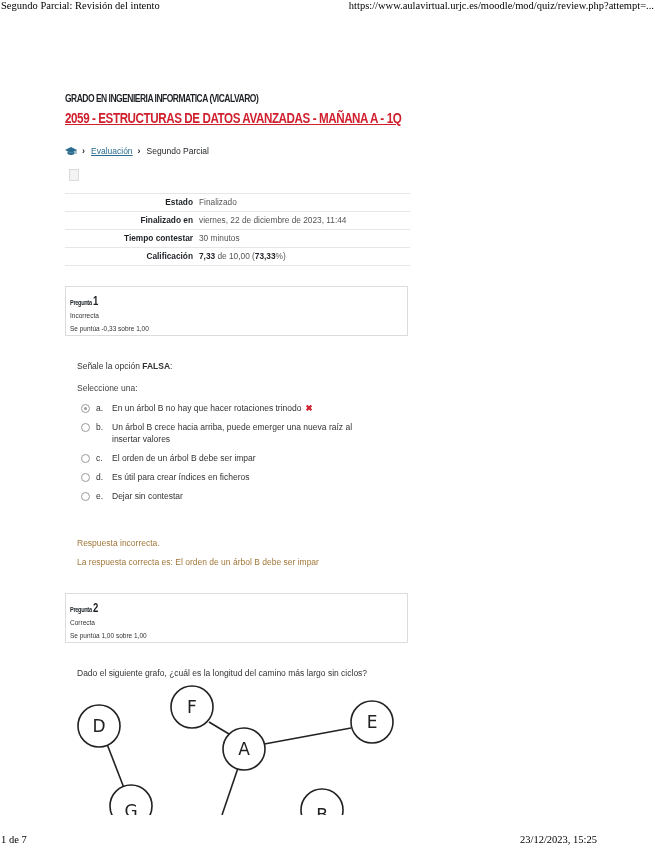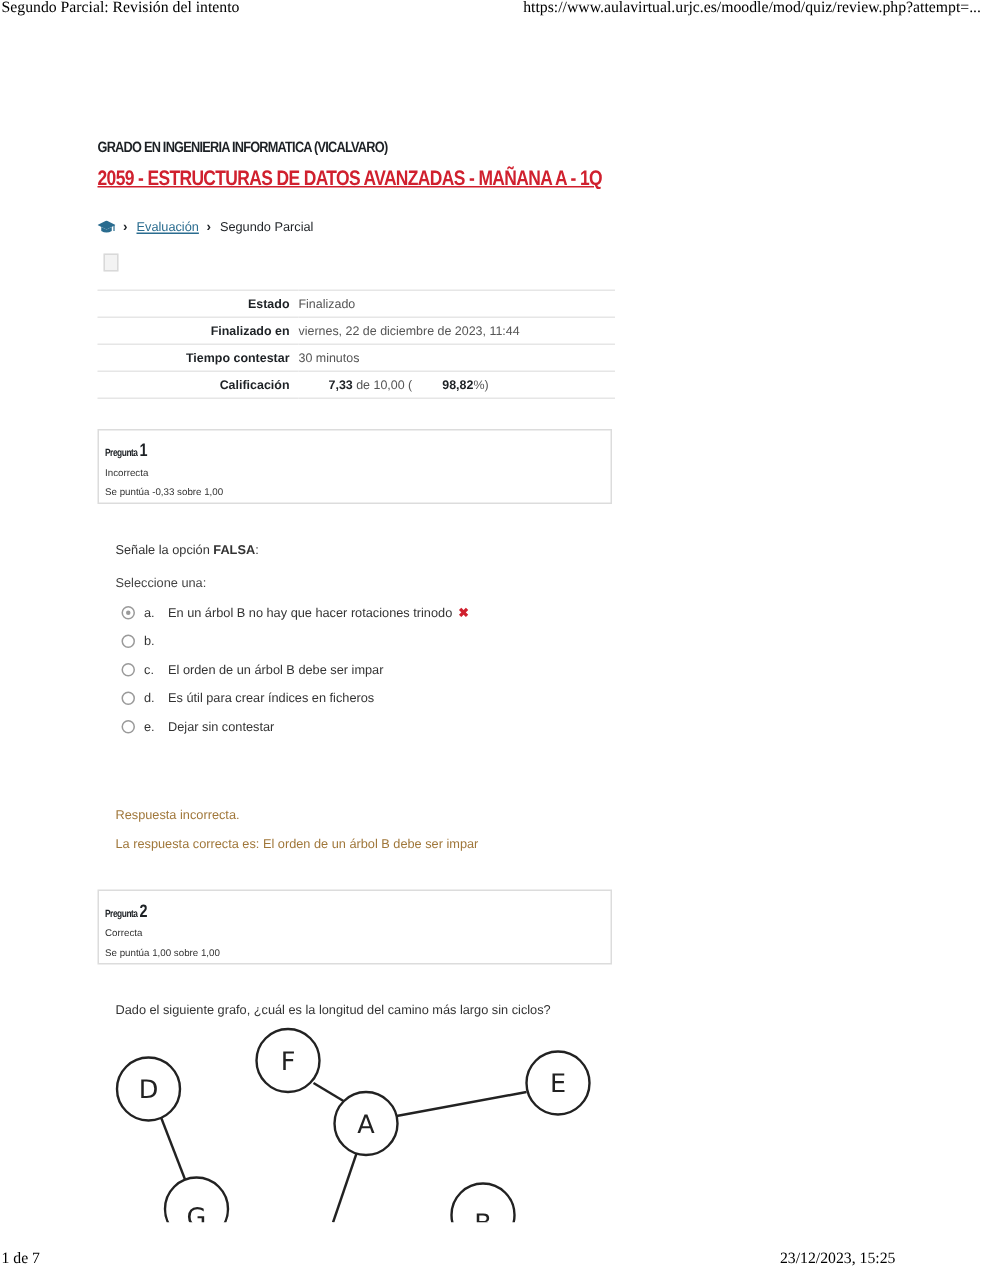--- a/index.html
+++ b/index.html
@@ -18,21 +18,21 @@
   .breadcrumb .cap { width: 12px; height: 9px; display: inline-block; }
   .breadcrumb .sep { margin: 0 6px 0 5px; font-weight: bold; font-size: 9px; }
   .breadcrumb a { color: #0f6cbf; text-decoration: underline; color: #2a6c8f; }
   .doc-icon { position: absolute; top: 76px; left: 4px; width: 8px; height: 10px; border: 1px solid #d9d9d9; background: #f3f3f3; }
 
   .summary { position: absolute; top: 100px; left: 0; width: 345px; border-collapse: collapse; font-size: 8.3px; }
   .summary tr { border-bottom: 1px solid #e6e6e6; }
   .summary tr:first-child { border-top: 1px solid #e6e6e6; }
   .summary th { width: 83px; text-align: right; font-weight: bold; padding: 2px 6px 2px 0; vertical-align: top; line-height: 13px; }
   .summary td { text-align: left; color: #555; padding: 2px 0; vertical-align: top; line-height: 13px; }
-  .summary td b { color: #1d2125; margin-left: 20px; }
+  .summary td b { color: #1d2125; }
 
   .qinfo { position: absolute; left: 0; width: 343px; border: 1px solid #dcdcdc; background: #fff; padding: 4px 4px; box-sizing: border-box; height: 50px; }
   .qinfo .qno { font-size: 7px; font-weight: bold; letter-spacing: -0.4px; transform: scaleX(0.8); transform-origin: left; white-space: nowrap; display: inline-block; }
   .qinfo .qno .num { font-size: 12px; }
   .qinfo .state { font-size: 6.5px; margin-top: 3px; color: #333; }
   .qinfo .grade { font-size: 6.5px; margin-top: 6px; color: #333; }
 
   .qtext { position: absolute; left: 12px; font-size: 8.5px; color: #333; }
   .prompt { position: absolute; left: 12px; font-size: 8.5px; color: #444; }
   .answers { position: absolute; left: 15px; font-size: 8.5px; color: #333; width: 320px; }
@@ -83,21 +83,21 @@
     <tr>
       <th>Finalizado en</th>
       <td>viernes, 22 de diciembre de 2023, 11:44</td>
     </tr>
     <tr>
       <th style="padding-left:45px;">Tiempo contestar</th>
       <td>30 minutos</td>
     </tr>
     <tr>
       <th>Calificación</th>
-      <td><b>7,33</b><span> de 10,00 (</span><b>98,82</b><span>%)</span></td>
+      <td><b>7,33</b><span> de 10,00 (</span><b>73,33</b><span>%)</span></td>
     </tr>
   </tbody>
     </table>
 </div>
 
 <div class="qinfo" style="top:286px; left:65px;">
   <div class="qno"><span>Pregunta</span> <span class="num">1</span></div>
   <div class="state">Incorrecta</div>
   <div class="grade">Se puntúa -0,33 sobre 1,00</div>
 </div>
@@ -109,20 +109,21 @@
 
 <div class="answers" style="top:402px; left:81px;">
   <div class="answer">
     <span class="radio checked"></span>
     <span class="letter">a.</span>
     <span><span>En un árbol B no hay que hacer rotaciones trinodo</span><span class="xmark">✖</span></span>
   </div>
   <div class="answer">
     <span class="radio"></span>
     <span class="letter">b.</span>
+    <span style="width:270px;">Un árbol B crece hacia arriba, puede emerger una nueva raíz al insertar valores</span>
   </div>
   <div class="answer">
     <span class="radio"></span>
     <span class="letter">c.</span>
     <span>El orden de un árbol B debe ser impar</span>
   </div>
   <div class="answer">
     <span class="radio"></span>
     <span class="letter">d.</span>
     <span>Es útil para crear índices en ficheros</span>

